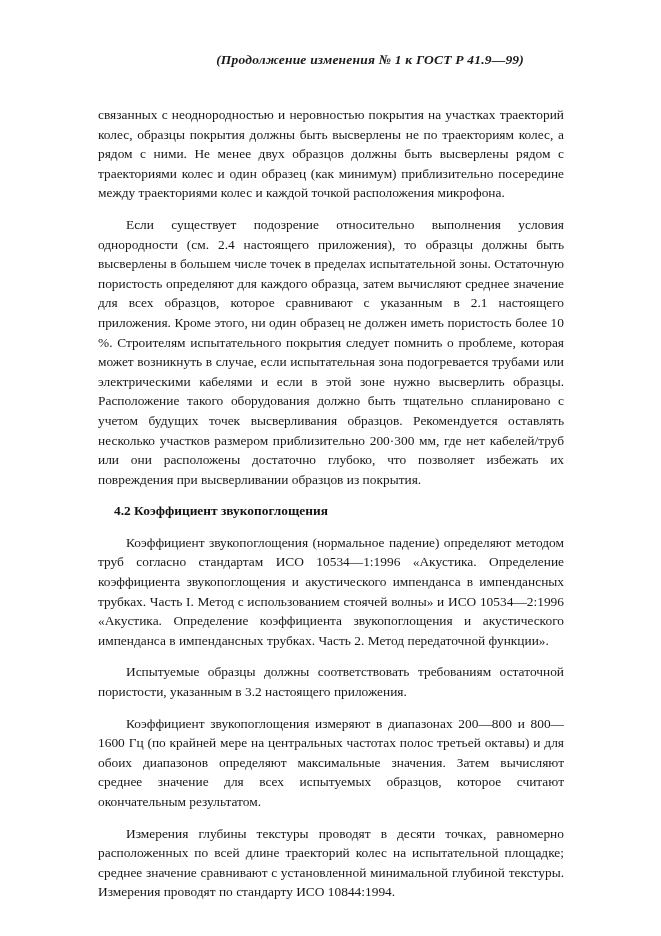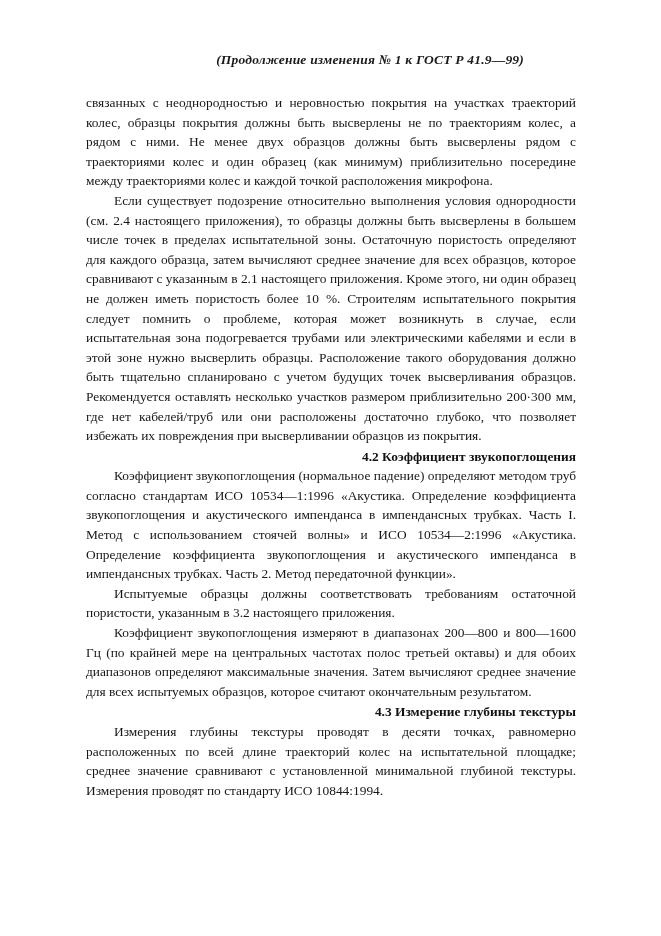--- a/index.html
+++ b/index.html
@@ -33,38 +33,38 @@
     letter-spacing: 0.2px;
     color: #1a1a1a;
   }
   .body-block {
     position: absolute;
     top: 93px;
     left: 86px;
     width: 490px;
   }
   p.para {
-    margin: 0;
+    margin: 12px;
     font-size: 13.4px;
     line-height: 19.6px;
     text-align: justify;
     text-justify: inter-word;
     color: #171717;
     hyphens: manual;
   }
   p.indent {
     text-indent: 28px;
   }
   h2.subhead {
     margin: 1px 0 0 0;
     font-size: 13.4px;
     line-height: 19.6px;
     font-weight: bold;
     text-indent: 28px;
-    text-align: right;
+    text-align: left;
     color: #121212;
   }
 </style>
 </head>
 <body>
 
 <div class="page">
 
   <div class="header-line">(Продолжение изменения № 1 к  ГОСТ Р 41.9—99)</div>
 
@@ -75,18 +75,17 @@
     <p class="para indent">Если существует подозрение относительно выполнения условия однородности (см. 2.4 настоящего приложения), то образцы должны быть высверлены в большем числе точек в пределах испытательной зоны. Остаточную пористость определяют для каждого образца, затем вычисляют среднее значение для всех образцов, которое сравнивают с указанным в 2.1 настоящего приложения. Кроме этого, ни один образец не должен иметь пористость более 10 %. Строителям испытательного покрытия следует помнить о проблеме, которая может возникнуть в случае, если испытательная зона подогревается трубами или электрическими кабелями и если в этой зоне нужно высверлить образцы. Расположение такого оборудования должно быть тщательно спланировано с учетом будущих точек высверливания образцов. Рекомендуется оставлять несколько участков размером приблизительно 200·300 мм, где нет кабелей/труб или они расположены достаточно глубоко, что позволяет избежать их повреждения при высверливании образцов из покрытия.</p>
 
     <h2 class="subhead">4.2 Коэффициент звукопоглощения</h2>
 
     <p class="para indent">Коэффициент звукопоглощения (нормальное падение) определяют  методом  труб согласно стандартам ИСО 10534—1:1996 «Акустика. Определение коэффициента звукопоглощения и акустического импенданса в импендансных  трубках. Часть I. Метод с использованием стоячей волны» и ИСО 10534—2:1996 «Акустика. Определение коэффициента звукопоглощения и акустического импенданса в импендансных трубках. Часть 2. Метод передаточной функции».</p>
 
     <p class="para indent">Испытуемые образцы должны соответствовать требованиям остаточной пористости, указанным в 3.2 настоящего приложения.</p>
 
     <p class="para indent">Коэффициент звукопоглощения измеряют в диапазонах 200—800 и 800—1600 Гц (по крайней мере на центральных частотах полос третьей октавы) и для обоих диапазонов определяют максимальные значения. Затем вычисляют среднее значение для всех испытуемых образцов, которое считают окончательным результатом.</p>
 
-    <h2 class="subhead">4.3 Измерение глубины текстуры</h2>
 
     <p class="para indent">Измерения глубины текстуры проводят в десяти точках, равномерно расположенных по всей длине траекторий колес на испытательной площадке; среднее значение сравнивают с установленной минимальной глубиной текстуры. Измерения проводят по стандарту ИСО 10844:1994.</p>
 
   </div>
 </div>
 
 </body></html>

